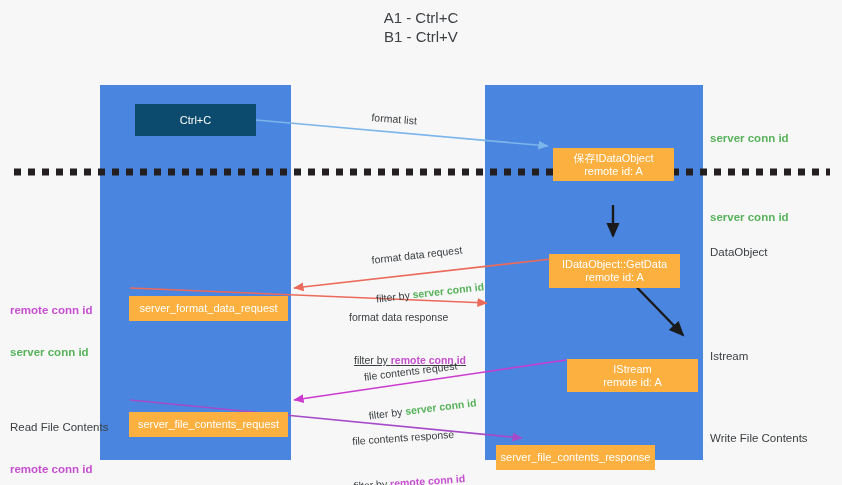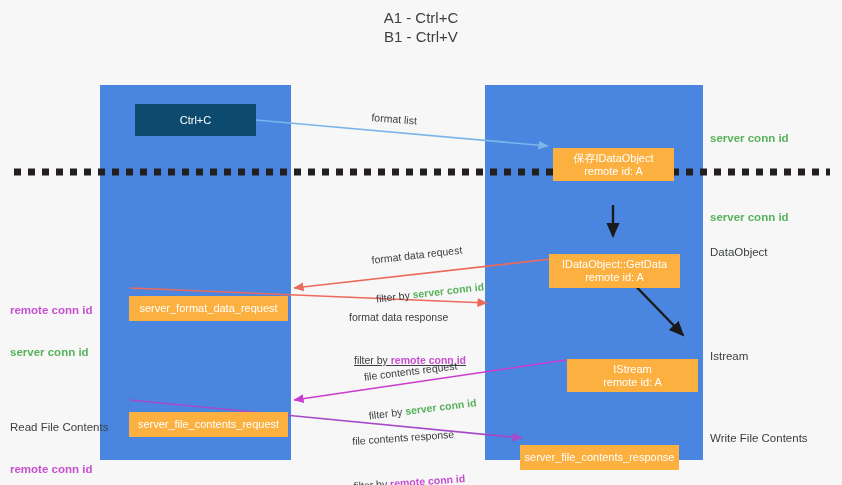--- a/index.html
+++ b/index.html
@@ -176,21 +176,21 @@
 
   <div class="node orange" style="left:567px; top:339px; width:131px; height:33px;">
     <span>IStream</span>
     <span>remote id: A</span>
   </div>
 
   <div class="node orange" style="left:129px; top:392px; width:159px; height:25px;">
     <span>server_file_contents_request</span>
   </div>
 
-  <div class="node orange" style="left:520px; top:425px; width:159px; height:25px;">
+  <div class="node orange" style="left:496px; top:425px; width:159px; height:25px;">
     <span>server_file_contents_response</span>
   </div>
 
   <div class="side-label green-text" style="left:710px; top:131px;">server conn id</div>
 
   <div class="side-label green-text" style="left:710px; top:210px;">server conn id</div>
 
   <div class="side-label" style="left:710px; top:245px;">DataObject</div>
 
   <div class="side-label" style="left:710px; top:349px;">Istream</div>

